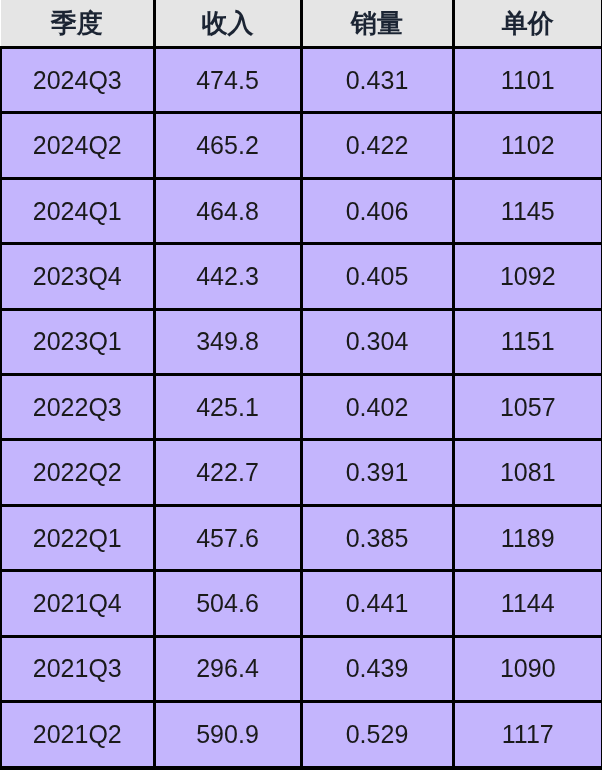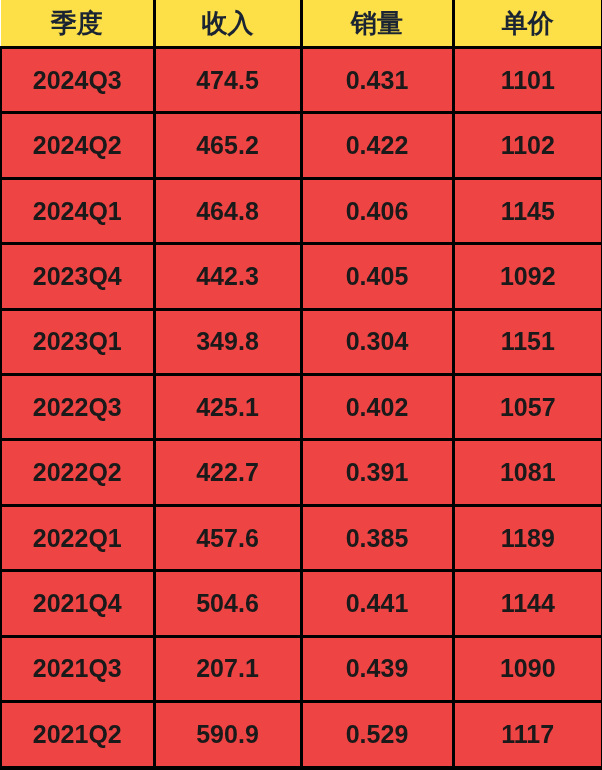--- a/index.html
+++ b/index.html
@@ -20,38 +20,38 @@
   table.data-table th,
   table.data-table td {
     border: 3px solid #000000;
     text-align: center;
     vertical-align: middle;
     padding: 0;
     white-space: nowrap;
     overflow: hidden;
   }
   table.data-table thead th {
-    background: #fde047;
+    background: #e5e5e5;
     color: #1B2433;
     font-size: 26px;
     font-weight: 600;
     border-top: none;
     height: 46px;
   }
   table.data-table thead th:first-child {
     border-left: none;
   }
   table.data-table thead th:last-child {
     border-right-width: 4px;
   }
   table.data-table tbody td {
-    background: #ef4444;
+    background: #c4b5fd;
     color: #1A1A1A;
     font-size: 25px;
-    font-weight: 700;
+    font-weight: 400;
     text-align: center;
   }
   table.data-table tbody td:first-child {
     border-left-width: 2px;
   }
   table.data-table tbody td:last-child {
     border-right-width: 4px;
     margin-left: 16px;
   }
   table.data-table tbody tr:last-child td {
@@ -130,21 +130,21 @@
       <td>1189</td>
     </tr>
     <tr>
       <td>2021Q4</td>
       <td>504.6</td>
       <td>0.441</td>
       <td>1144</td>
     </tr>
     <tr>
       <td>2021Q3</td>
-      <td>207.1</td>
+      <td>296.4</td>
       <td>0.439</td>
       <td>1090</td>
     </tr>
     <tr>
       <td>2021Q2</td>
       <td>590.9</td>
       <td>0.529</td>
       <td>1117</td>
     </tr>
   </tbody>

